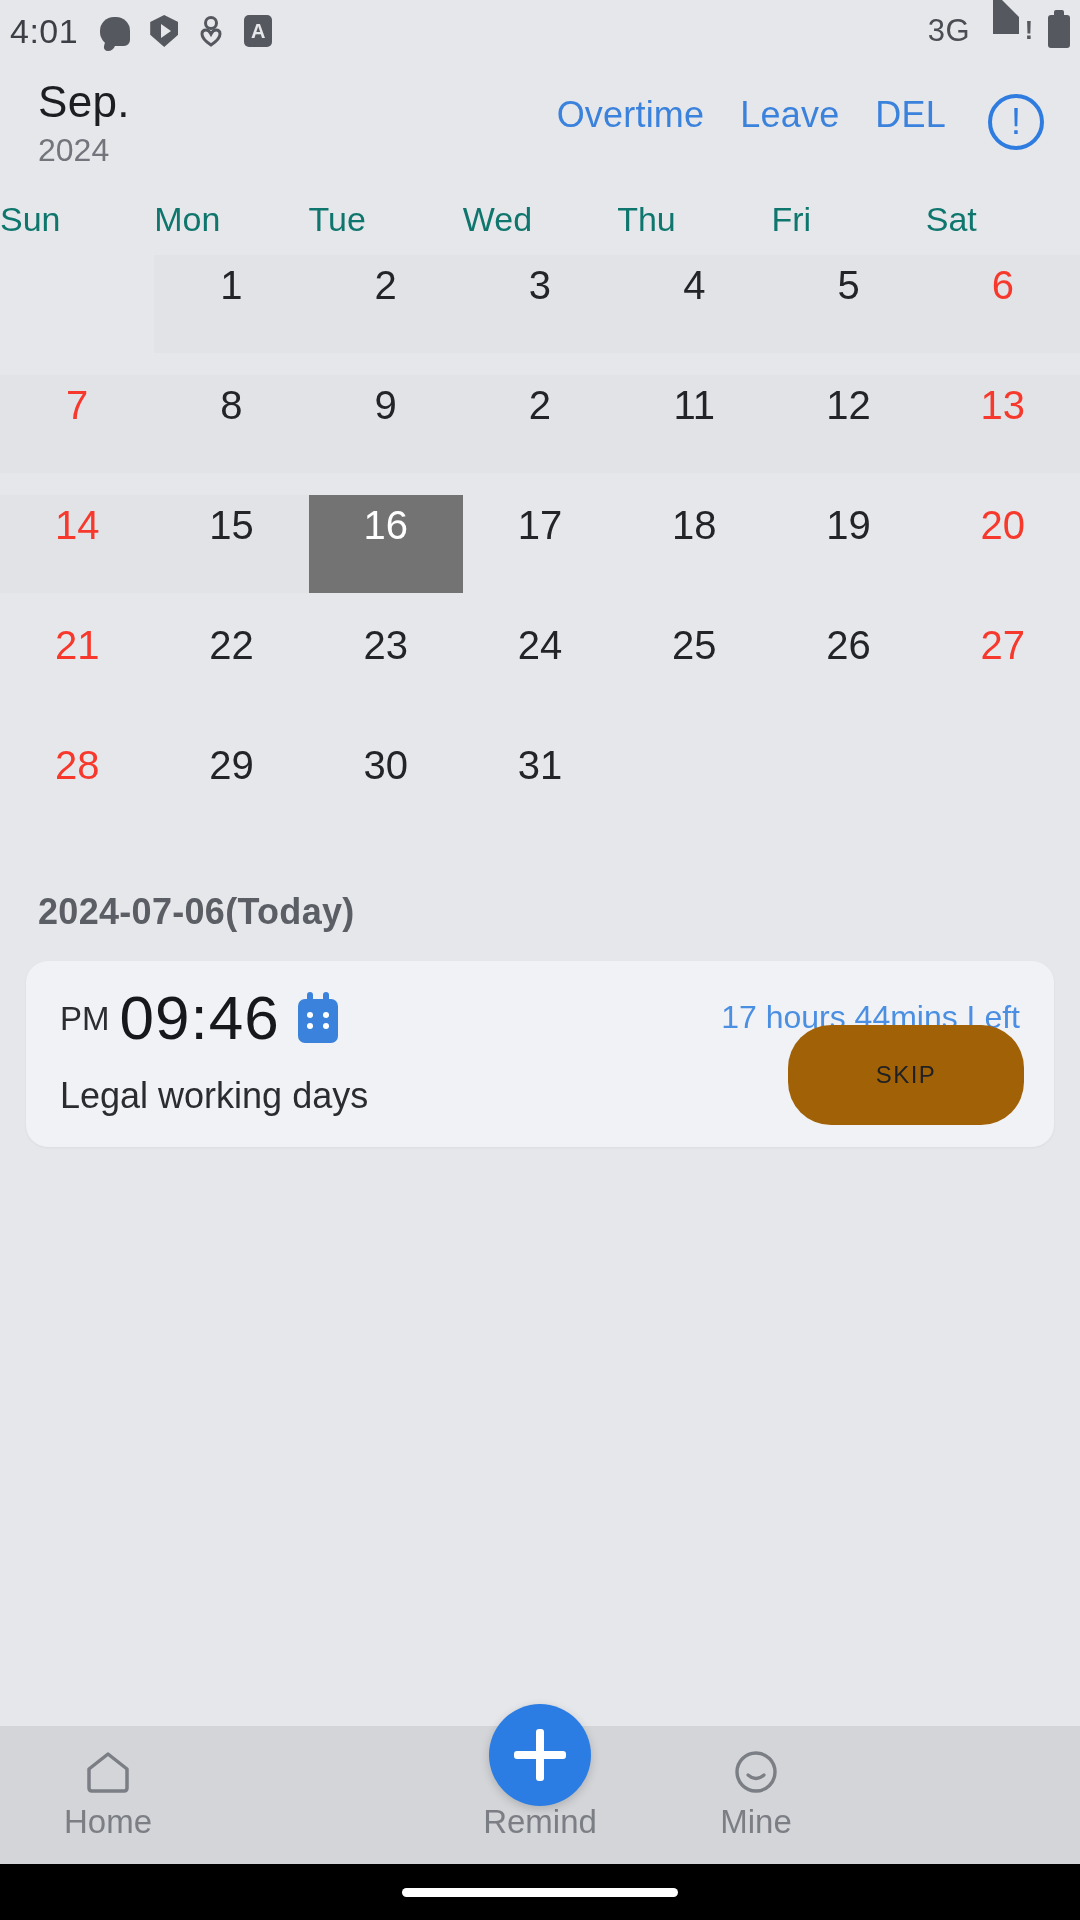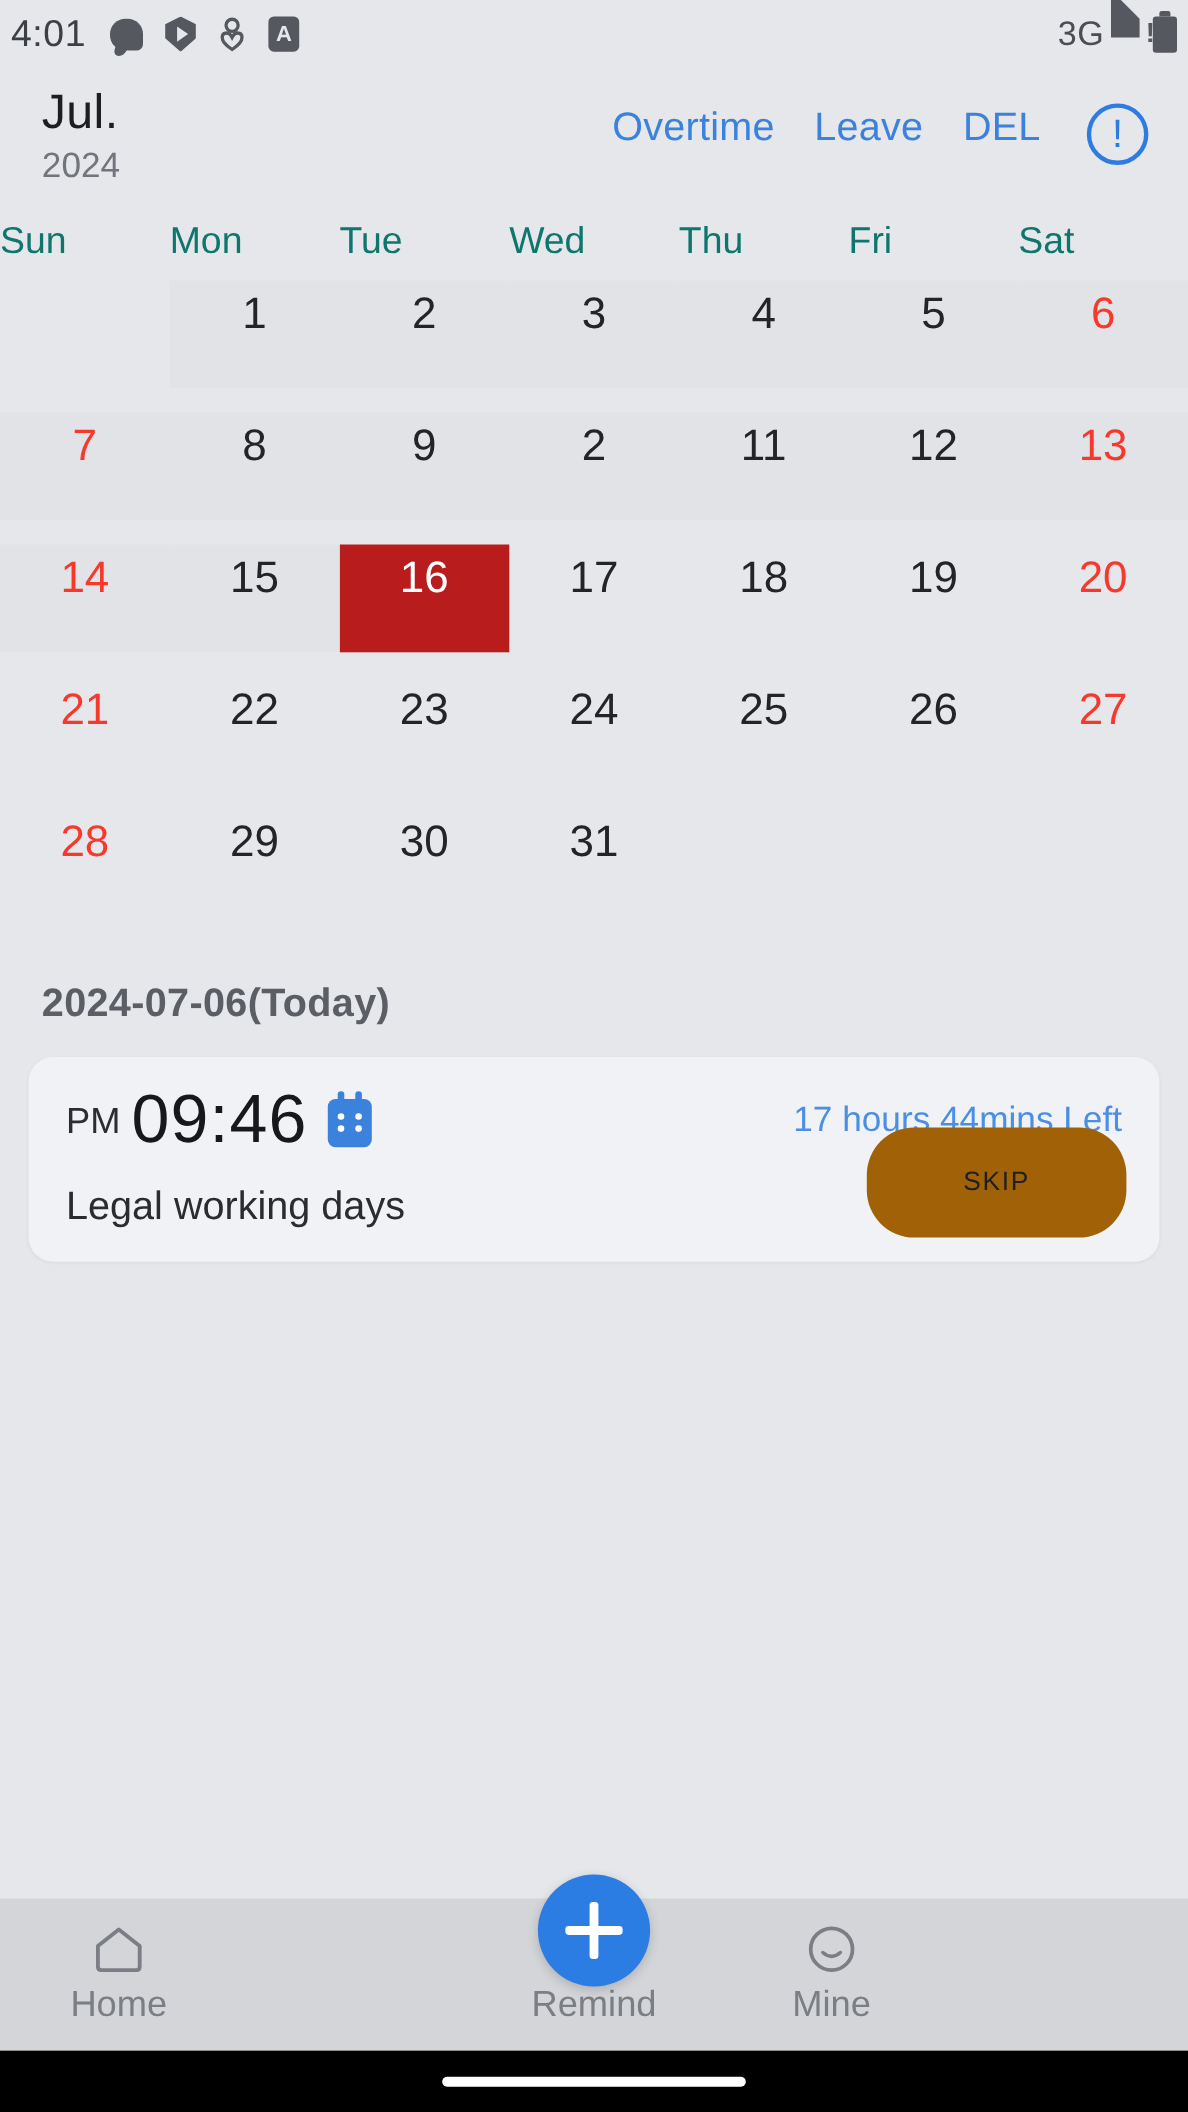--- a/index.html
+++ b/index.html
@@ -12,21 +12,21 @@
   .phone{ position:relative; width:1080px; height:1920px; background:#e6e7eb; display:flex; flex-direction:column; }
 
   
   .statusbar{
     height:62px; flex:0 0 62px; display:flex; align-items:center;
     padding:0 10px; background:#e6e7eb;
   }
   .sb-time{ font-size:34px; color:#3c3f45; letter-spacing:.5px; margin-right:22px; }
   .sb-icons-left{ display:flex; align-items:center; gap:20px; }
   .sb-spacer{ flex:1; }
-  .sb-icons-right{ display:flex; align-items:center; gap:6px; }
+  .sb-icons-right{ display:flex; align-items:center; gap:23px; }
   .sb-net{ font-size:31px; color:#4a4d53; letter-spacing:.5px; }
 
   .ic{ display:inline-block; position:relative; }
   .ic-chat{ width:30px;height:29px;background:#55585e;border-radius:14px 14px 6px 14px; }
   .ic-chat:after{ content:""; position:absolute; left:4px; bottom:-5px; width:11px;height:10px;
      background:#55585e; border-radius:0 0 6px 6px; transform:skewX(-16deg); }
   .ic-shield{ width:28px;height:32px;background:#55585e;
      clip-path:polygon(50% 0,100% 22%,100% 62%,50% 100%,0 62%,0 22%); display:flex;align-items:center;justify-content:center;}
   .ic-shield:after{ content:""; width:0;height:0;border-left:10px solid #e6e7eb;
      border-top:7px solid transparent;border-bottom:7px solid transparent; margin-left:3px; }
@@ -50,21 +50,21 @@
   .info-icon{ width:56px;height:56px;border:4px solid #2f7ce0;border-radius:50%;
      display:flex;align-items:center;justify-content:center;color:#2f7ce0;font-size:36px;font-weight:400; margin-left:6px;}
 
   
   .weekdays{ display:grid; grid-template-columns:repeat(7,1fr); margin-top:34px; }
   .wd{ text-align:left; font-size:34px; color:#0f766e; }
   .grid{ display:grid; grid-template-columns:repeat(7,1fr); grid-auto-rows:120px; margin-top:16px; }
   .cell{ position:relative; display:flex; justify-content:center; }
   .daybox{ width:100%; height:98px; display:flex; align-items:flex-start; justify-content:center; padding-top:8px; }
   .daybox.tint{ background:#e2e3e7; }
-  .daybox.sel{ background:#b91c1c; }
+  .daybox.sel{ background:#737373; }
   .dnum{ font-size:40px; color:#232428; line-height:1.1; }
   .dnum.we{ color:#f6392c; }
   .dnum.sel{ color:#ffffff; }
 
   
   .today-label{ font-size:36px; font-weight:bold; color:#5b5e64; padding:36px 0 0 38px; letter-spacing:.3px;}
 
   
   .card{
     margin:28px 26px 0 26px; background:#f1f2f5; border-radius:22px;
@@ -142,21 +142,21 @@
       <span class="sb-net">3G</span>
       <span class="ic ic-signal">
         <span class="tri"></span><span class="bang">!</span>
       </span>
       <span class="ic ic-batt"></span>
     </div>
   </div>
 
   <div class="header">
     <div class="month-box">
-      <div class="month">Jul.</div>
+      <div class="month">Sep.</div>
       <div class="year">2024</div>
     </div>
     <div class="hdr-actions">
       <span class="hdr-link">Overtime</span>
       <span class="hdr-link">Leave</span>
       <span class="hdr-link">DEL</span>
       <span class="info-icon">!</span>
     </div>
   </div>
 

